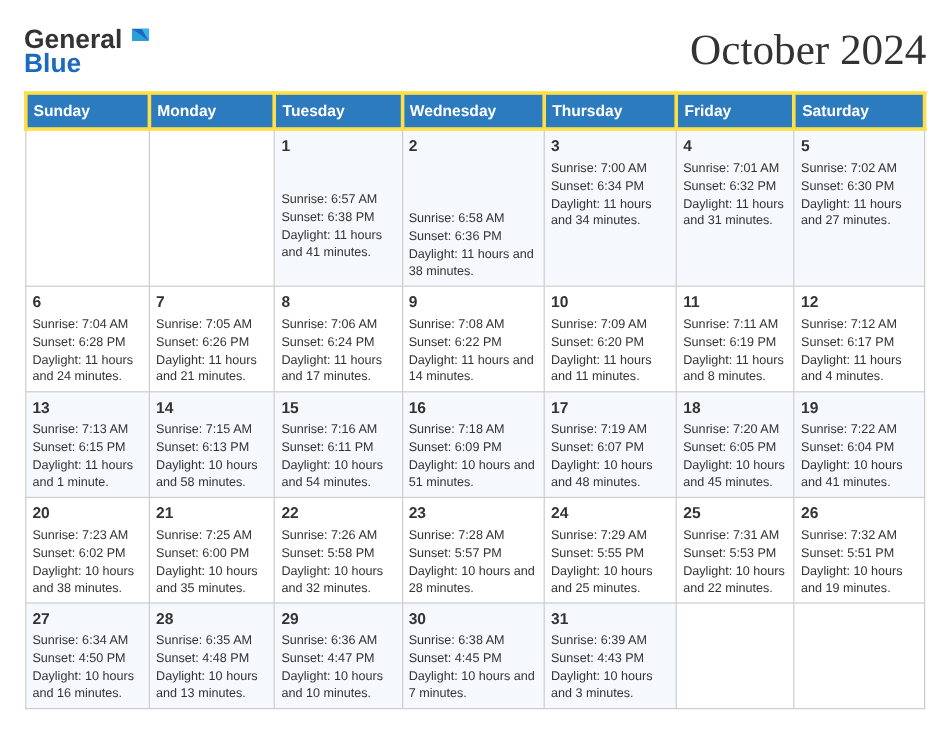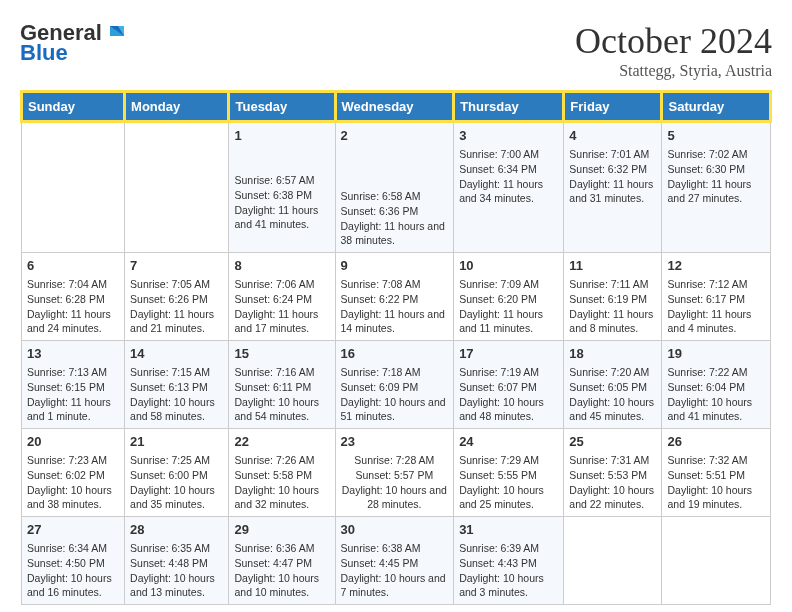--- a/index.html
+++ b/index.html
@@ -16,21 +16,21 @@
       align-items: flex-start;
       margin-bottom: 10px;
     }
     .logo {
       display: flex;
       flex-direction: column;
       align-items: flex-start;
     }
     .logo-top-row {
       display: flex;
-      align-items: flex-end;
+      align-items: flex-start;
     }
     .title-section {
       text-align: right;
       font-family: Liberation Serif, serif;
     }
     .month-title {
       font-size: 36px;
       font-weight: normal;
       color: #333;
     }
@@ -96,21 +96,20 @@
       <svg width="22" height="22" viewBox="0 0 22 22" style="margin-left:2px;margin-bottom:2px;">
         <polygon points="6,4 20,4 20,14 6,14" fill="#1a6bbf"></polygon>
         <polygon points="6,4 20,14 6,14" fill="#2d9fd8"></polygon>
         <polygon points="20,4 20,14 14,4" fill="#3ab5e8"></polygon>
       </svg>
     </div>
     <span style="font-size:22px;font-weight:bold;color:#1a6bbf;margin-top:-6px;">Blue</span>
   </div>
   <div class="title-section">
     <div class="month-title">October 2024</div>
-    <div class="subtitle">Stattegg, Styria, Austria</div>
   </div>
 </div>
 
 <table>
   <thead>
     <tr>
     <th>Sunday</th>
         <th>Monday</th>
         <th>Tuesday</th>
         <th>Wednesday</th>
@@ -256,21 +255,21 @@
 Daylight: 10 hours and 35 minutes.</div>
         </td>
         <td>
           <span class="day-num">22</span>
           <div class="day-info" style="white-space: pre-line;">Sunrise: 7:26 AM
 Sunset: 5:58 PM
 Daylight: 10 hours and 32 minutes.</div>
         </td>
         <td>
           <span class="day-num">23</span>
-          <div class="day-info" style="white-space: pre-line; text-align: center;">Sunrise: 7:28 AM
+          <div class="day-info" style="white-space: pre-line;">Sunrise: 7:28 AM
 Sunset: 5:57 PM
 Daylight: 10 hours and 28 minutes.</div>
         </td>
         <td>
           <span class="day-num">24</span>
           <div class="day-info" style="white-space: pre-line;">Sunrise: 7:29 AM
 Sunset: 5:55 PM
 Daylight: 10 hours and 25 minutes.</div>
         </td>
         <td>

